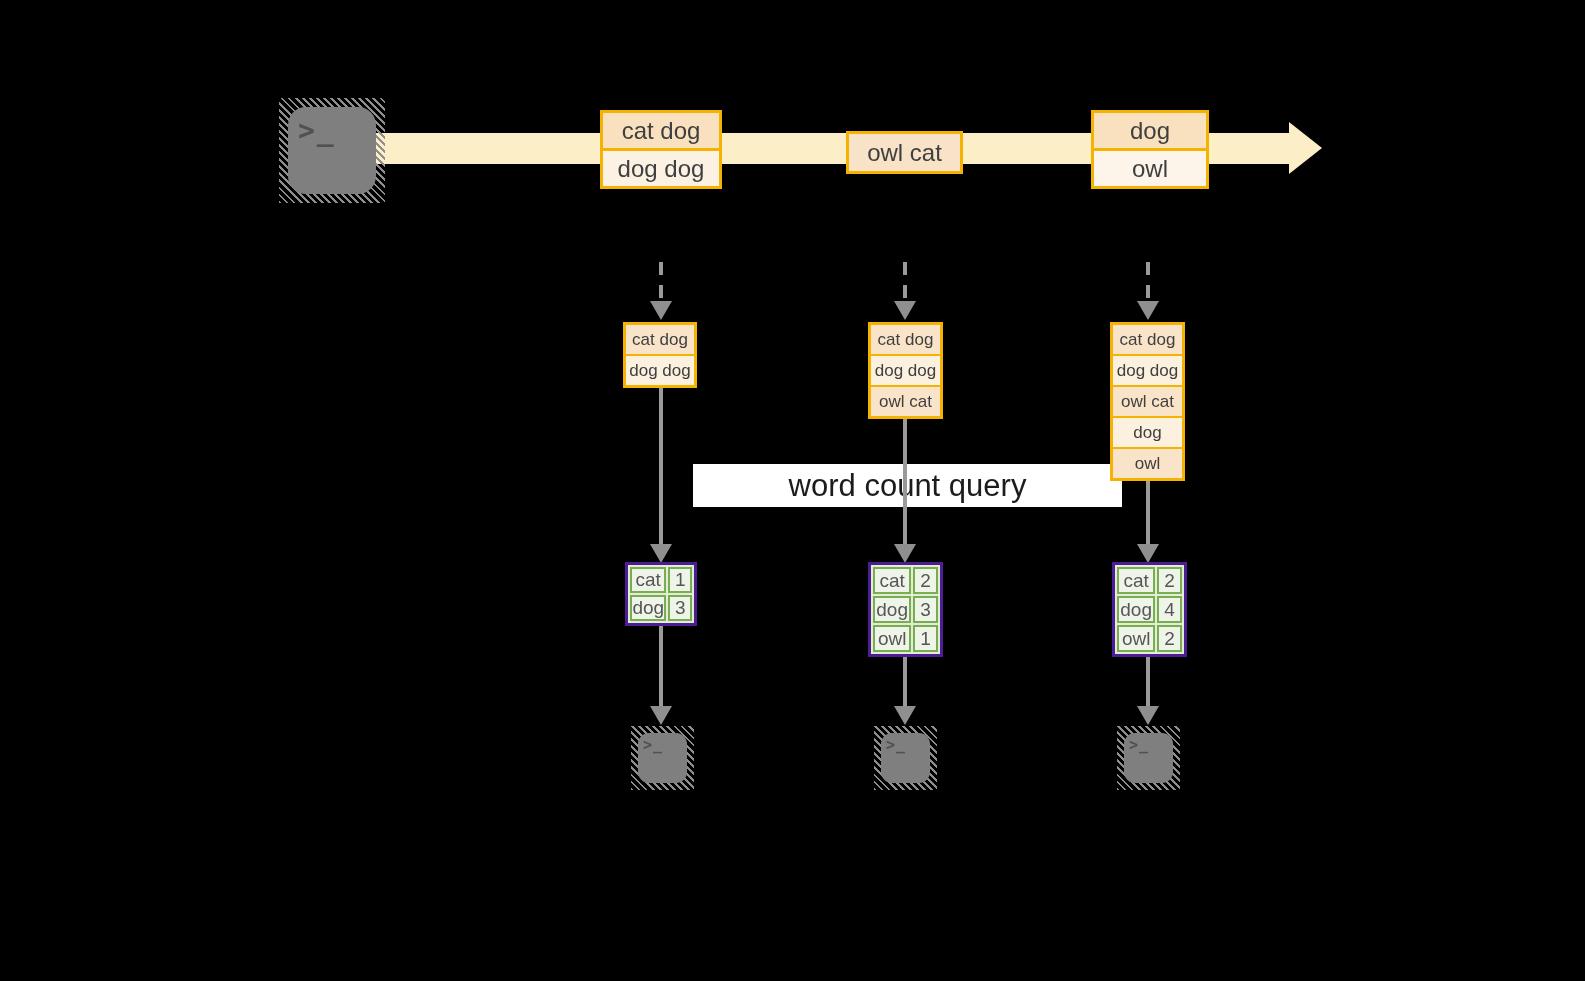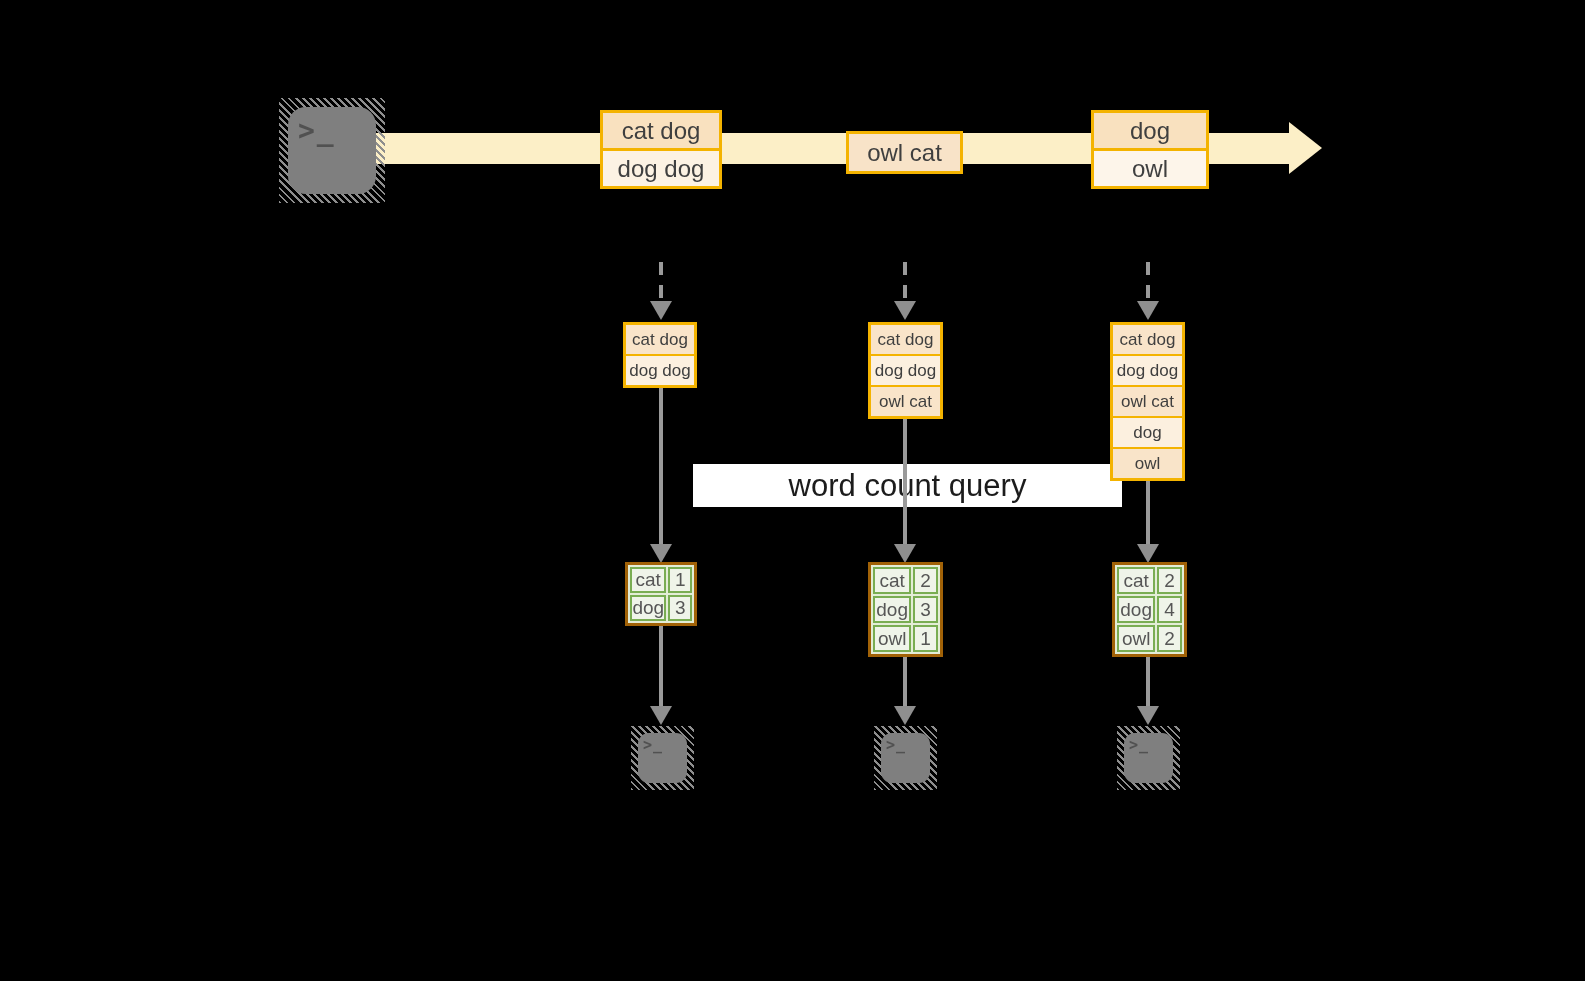--- a/index.html
+++ b/index.html
@@ -46,21 +46,21 @@
   .vline{position:absolute;width:4px;background:#9A9A9A;z-index:2;}
   .vhead{position:absolute;width:0;height:0;z-index:2;
     border-left:11px solid transparent;border-right:11px solid transparent;border-top:19px solid #8F8F8F;}
   .l1a{left:659px;top:388px;height:156px;}  .h1a{left:650px;top:544px;}
   .l2a{left:903px;top:419px;height:125px;}  .h2a{left:894px;top:544px;}
   .l3a{left:1146px;top:481px;height:63px;}  .h3a{left:1137px;top:544px;}
   .l1b{left:659px;top:626px;height:80px;}   .h1b{left:650px;top:706px;}
   .l2b{left:903px;top:657px;height:49px;}   .h2b{left:894px;top:706px;}
   .l3b{left:1146px;top:657px;height:49px;}  .h3b{left:1137px;top:706px;}
   
-  .ctable{position:absolute;border:3px solid #a16207;background:#E3EDD6;box-sizing:border-box;
+  .ctable{position:absolute;border:3px solid #4c1d95;background:#E3EDD6;box-sizing:border-box;
     padding:2px;display:grid;gap:2px;z-index:4;}
   .ctable .trow{display:grid;grid-template-columns:1.55fr 1fr;gap:2px;}
   .ctable .cell{background:#EFF4E9;border:2px solid #79AD52;display:flex;align-items:center;justify-content:center;
     font-size:19px;color:#565656;}
   .table1{left:625px;top:562px;width:72px;height:64px;grid-template-rows:1fr 1fr;}
   .table2{left:868px;top:562px;width:75px;height:95px;grid-template-rows:1fr 1fr 1fr;}
   .table3{left:1112px;top:562px;width:75px;height:95px;grid-template-rows:1fr 1fr 1fr;}
   
   .term{position:absolute;z-index:5;
     background:repeating-linear-gradient(45deg,#8E8E8E 0 2px,transparent 2px 5px);}

